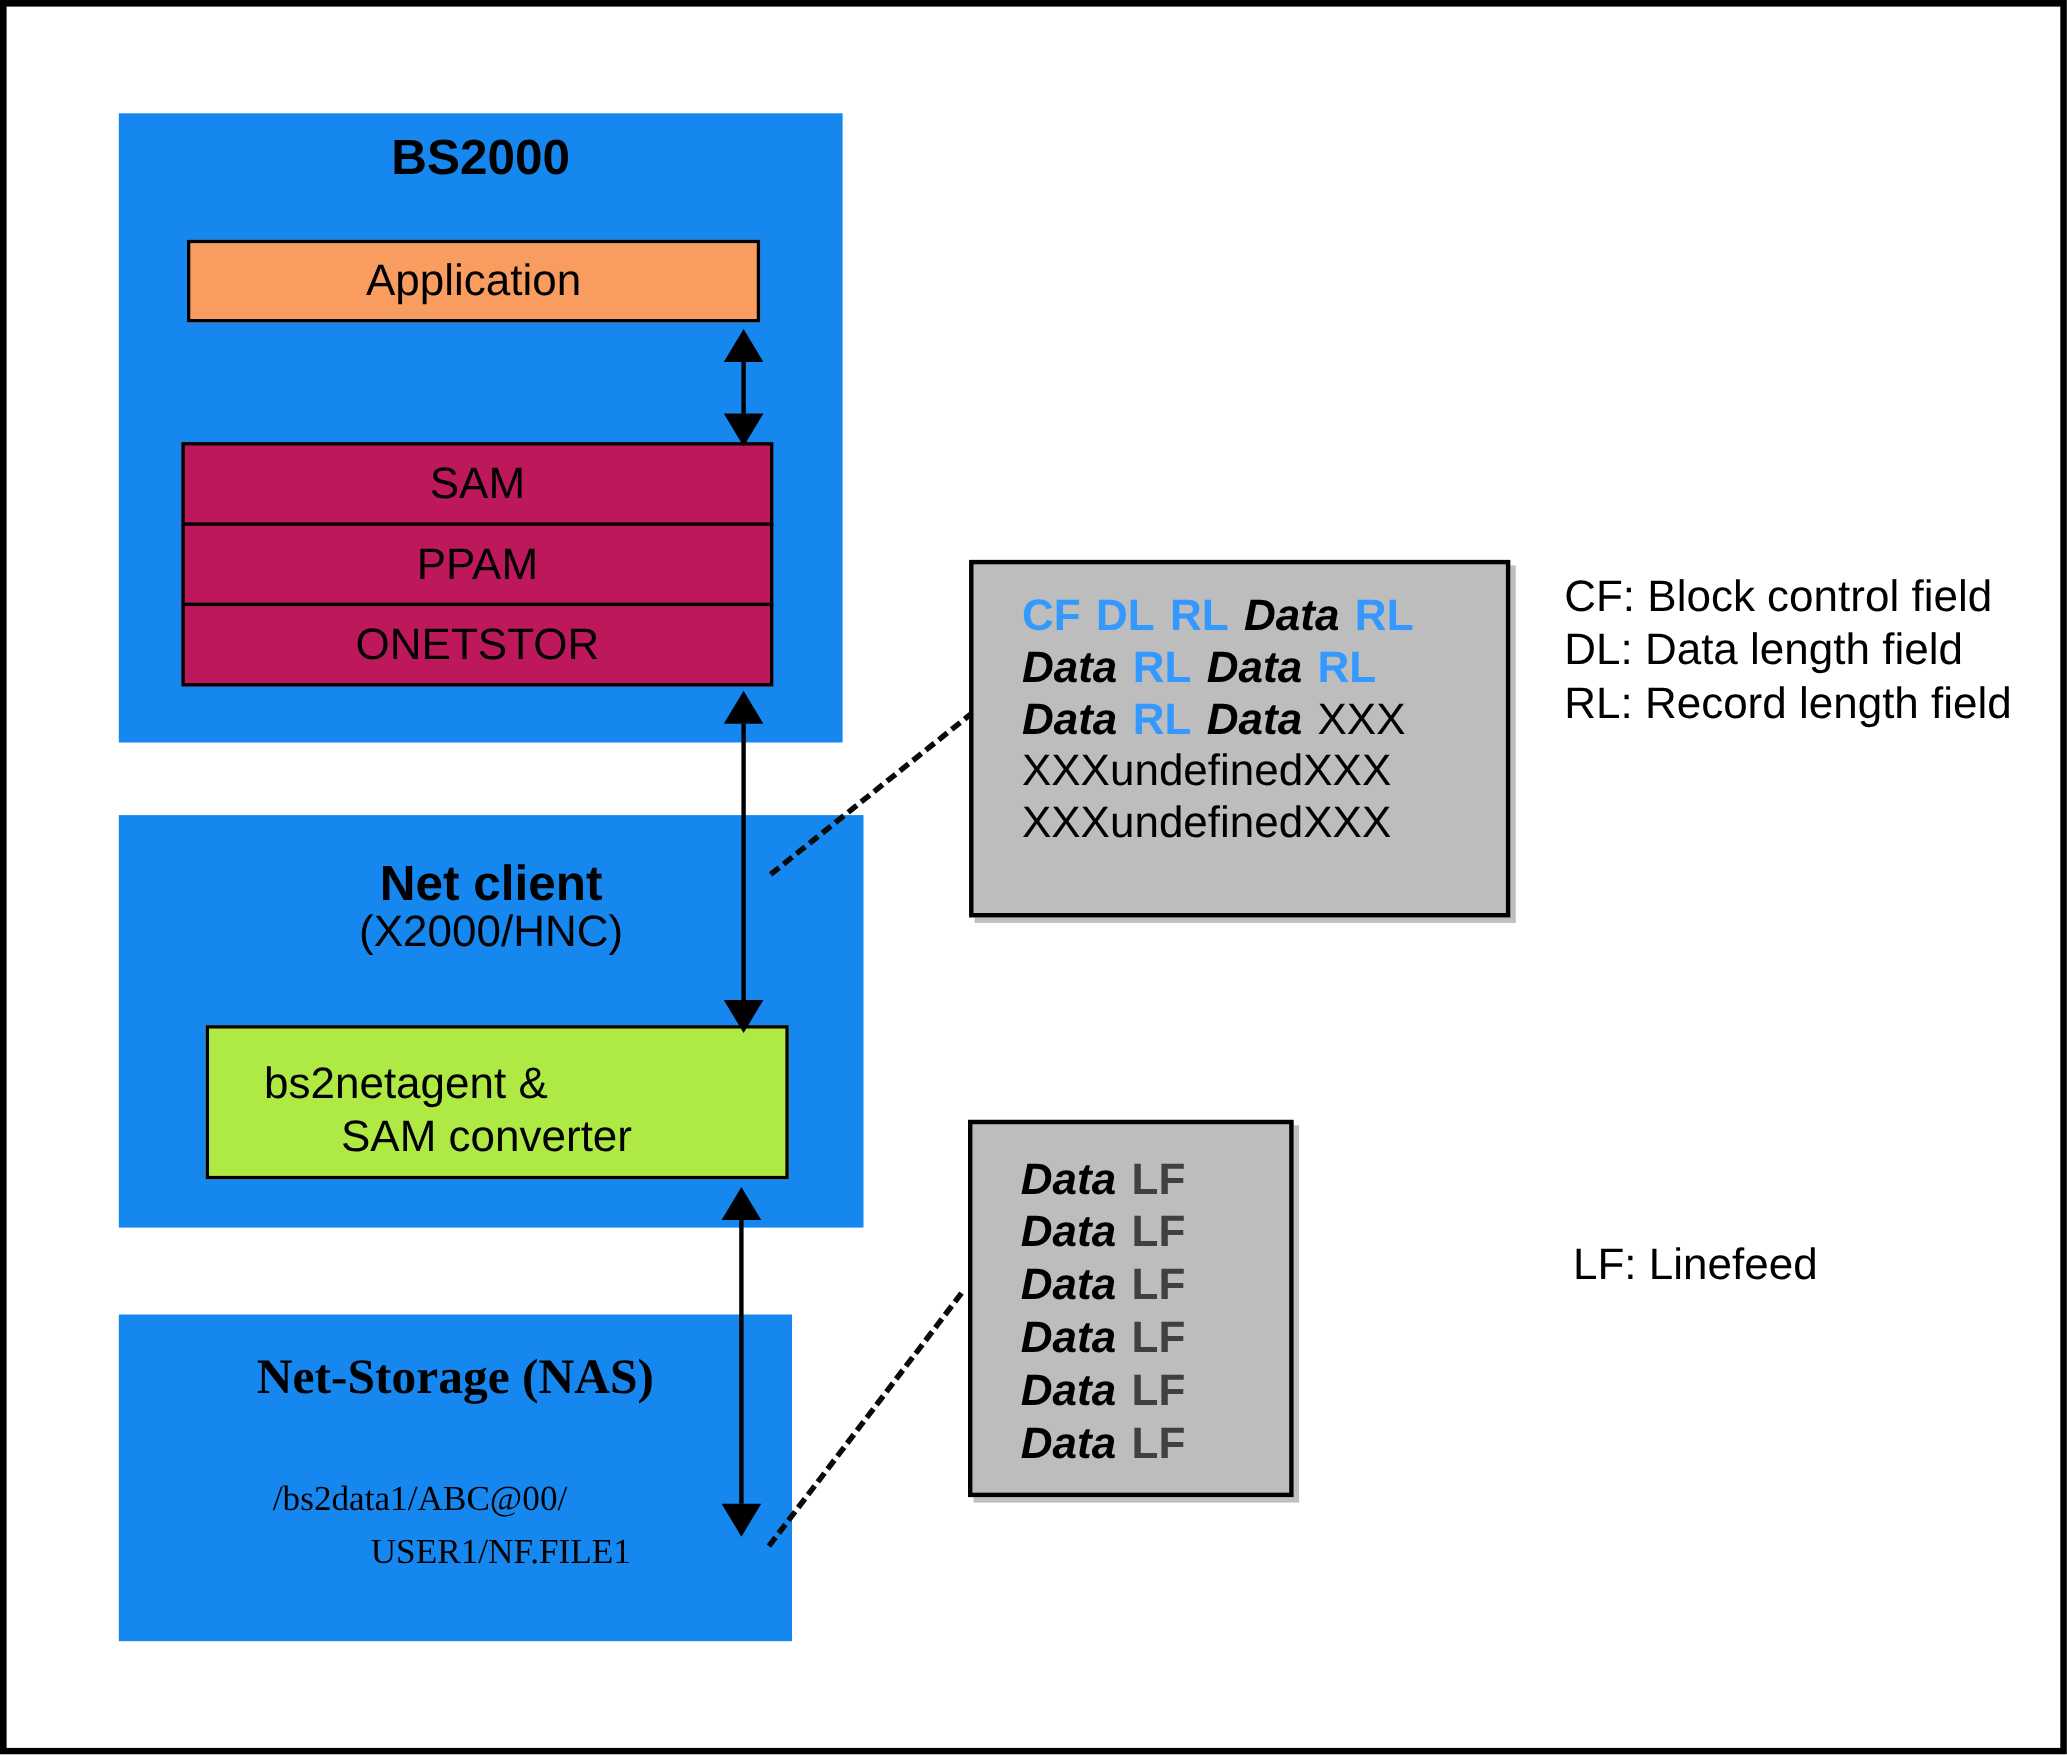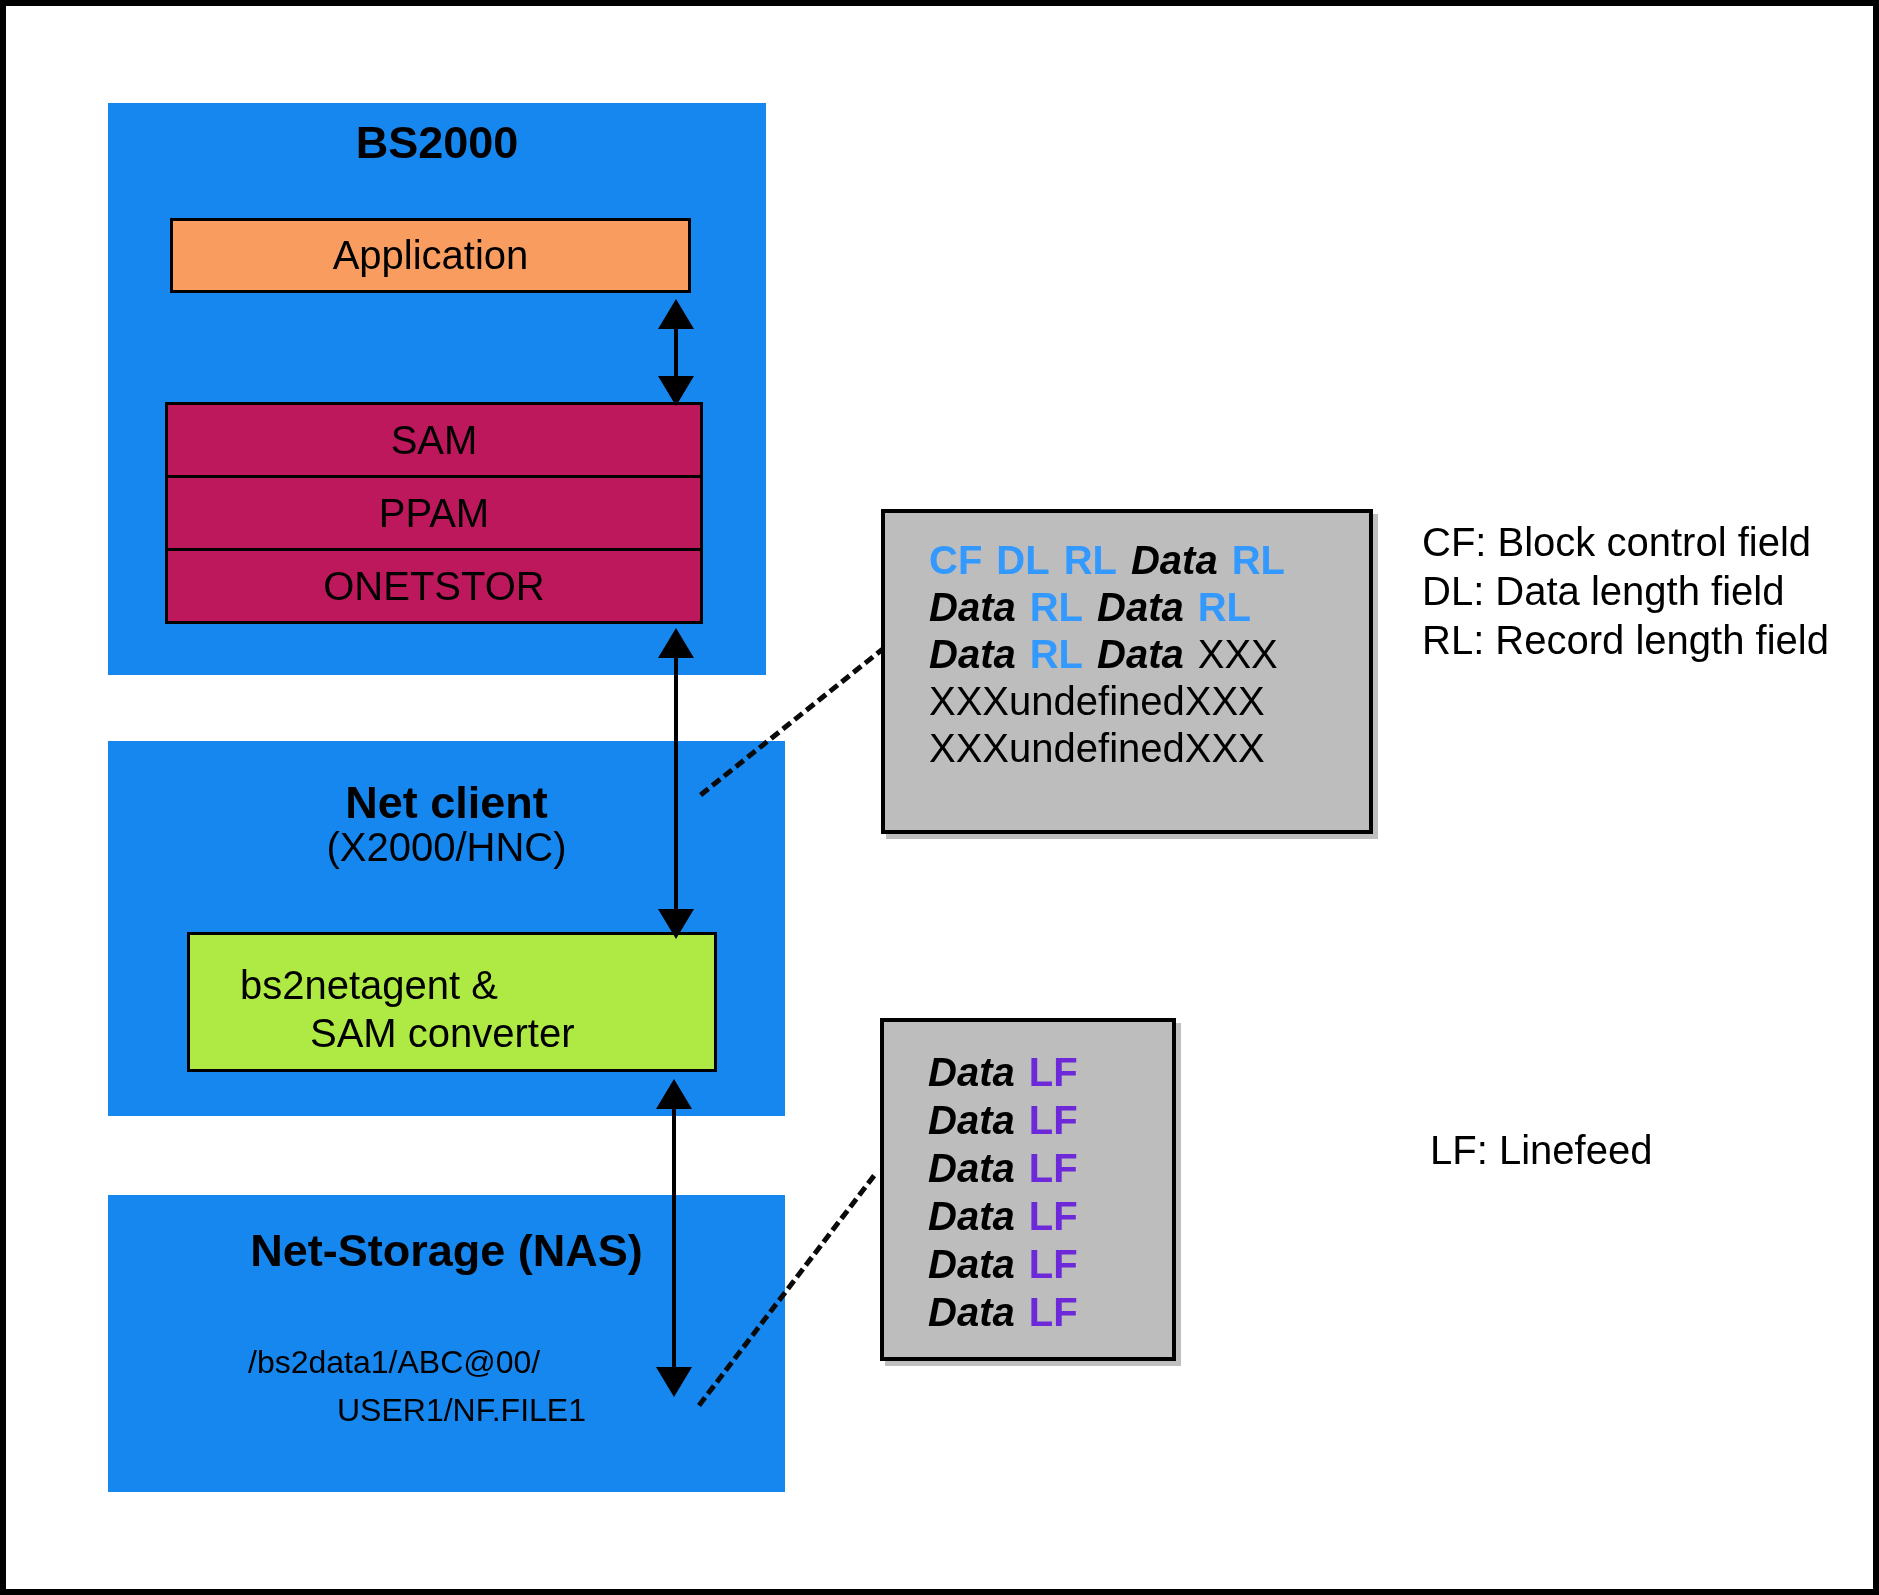--- a/index.html
+++ b/index.html
@@ -41,21 +41,21 @@
   .graybox{
     position:absolute;background:#BDBDBD;border:4px solid #000;
     box-sizing:border-box;box-shadow:5px 5px 0 rgba(0,0,0,0.25);
     font-size:40px;
   }
   .gb-inner{padding:24px 0 0 44px;}
   .gb-line{line-height:47px;white-space:nowrap;}
   .tok-kw{color:#3399FF;font-weight:bold;}
   .tok-data{color:#000;font-weight:bold;font-style:italic;}
   .tok-plain{color:#000;}
-  .tok-lf{color:#6d28d9;font-weight:bold;}
+  .tok-lf{color:#404040;font-weight:bold;}
   .tok + .tok{margin-left:14px;}
   
   .legend{position:absolute;font-size:40px;line-height:49px;white-space:nowrap;}
   
   .varrow{position:absolute;width:36px;display:flex;flex-direction:column;align-items:center;}
   .varrow .shaft{width:4px;flex:1;background:#000;}
   .varrow .head{width:0;height:0;border-left:18px solid transparent;border-right:18px solid transparent;}
   .varrow .head.up{border-bottom:30px solid #000;}
   .varrow .head.down{border-top:30px solid #000;}
   
@@ -94,21 +94,21 @@
     <div class="sys-title" style="top:36px;">Net client</div>
     <div class="sys-sub" style="top:84px;">(X2000/HNC)</div>
     <div class="innerbox green" style="left:79px;top:191px;width:530px;height:140px;align-items:flex-start;justify-content:flex-start;">
       <div class="agenttext">
         <div class="l1">bs2netagent &amp;</div>
         <div class="l2">SAM converter</div>
       </div>
     </div>
   </div>
 
-  <div class="sysbox" style="left:102px;top:1189px;width:677px;height:297px;">
+  <div class="sysbox" style="left:102px;top:1189px;width:612px;height:297px;font-family:Liberation Serif, serif;">
     <div class="sys-title" style="top:30px;">Net-Storage (NAS)</div>
     <div class="pathtext" style="left:140px;top:143px;">
       <div class="l1">/bs2data1/ABC@00/</div>
       <div class="l2">USER1/NF.FILE1</div>
     </div>
   </div>
 
   <div class="varrow" style="left:652px;top:293px;height:107px;">
     <div class="head up"></div>
     <div class="shaft"></div>

